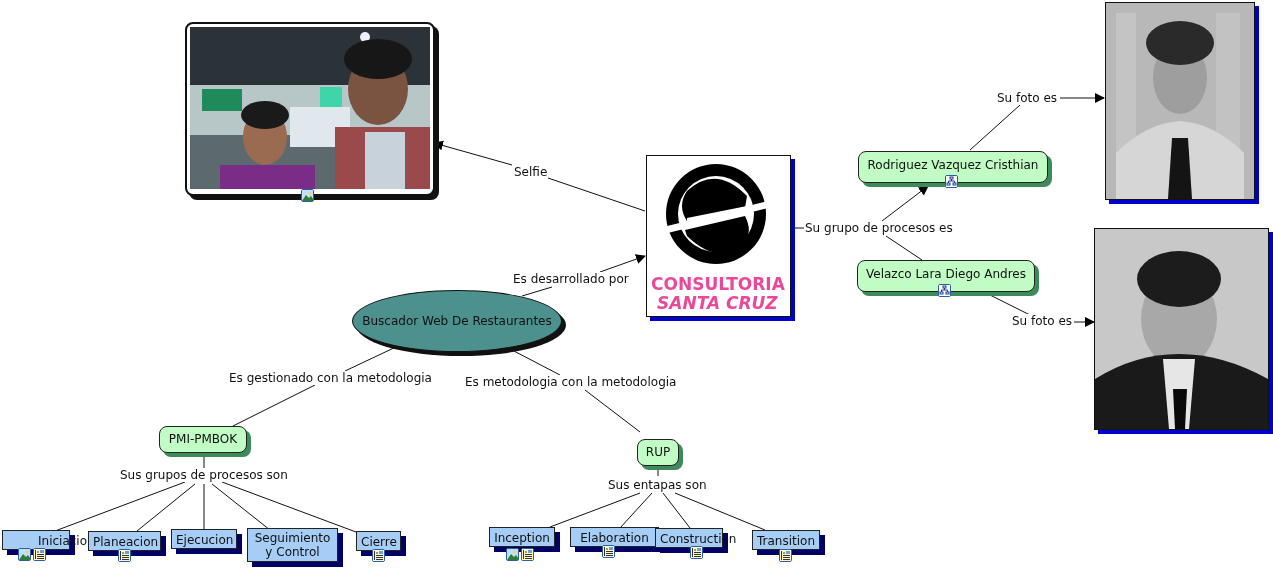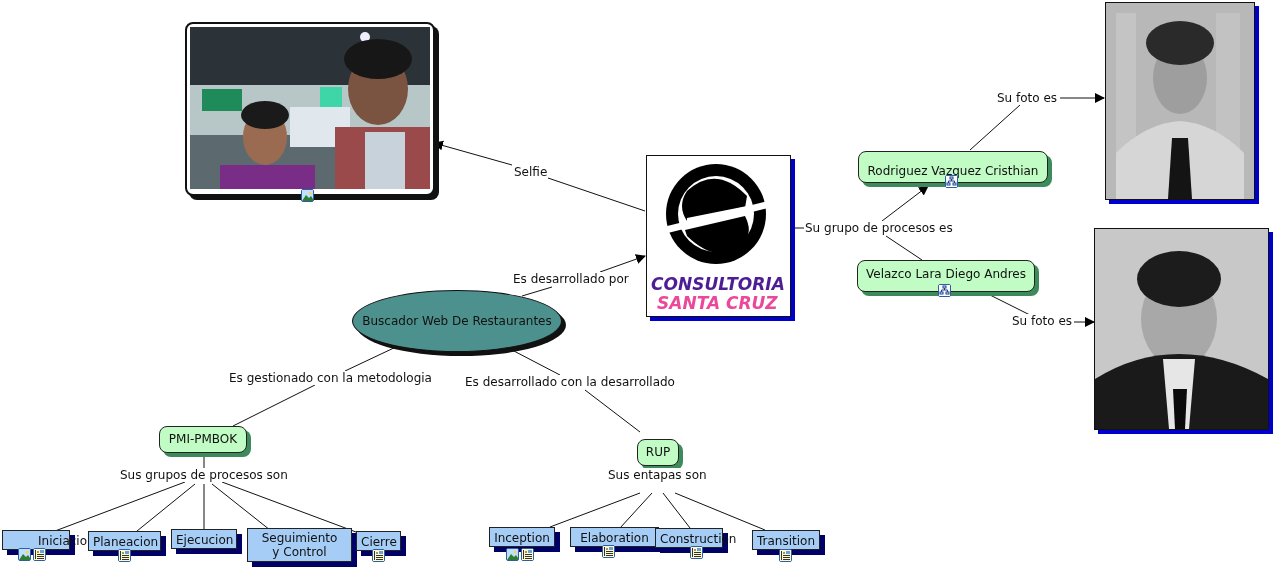--- a/index.html
+++ b/index.html
@@ -96,33 +96,33 @@
 
 <div class="imgbox" style="left:646px;top:155px;width:143px;height:160px;">
   <svg width="143" height="120" style="position:absolute;left:0;top:0;" xmlns="http://www.w3.org/2000/svg">
     <circle cx="69" cy="58" r="50" fill="#000"></circle>
     <circle cx="69" cy="58" r="38" fill="#fff"></circle>
     <path d="M40,35 Q69,8 100,40 L98,52 L40,65 Q30,50 40,35z" fill="#000"></path>
     <path d="M40,62 L100,50 L100,58 L40,72z" fill="#fff"></path>
     <path d="M38,74 L98,60 Q108,80 92,90 Q69,108 40,80z" fill="#000"></path>
     <rect x="0" y="58" width="143" height="7" fill="#fff" transform="rotate(-14 69 62)"></rect>
   </svg>
-  <div style="position:absolute;left:4px;top:118px;font-family:'DejaVu Sans',sans-serif;font-style:italic;font-weight:bold;font-size:17px;letter-spacing:0px;color:#4c1d95;">CONSULTORIA</div>
+  <div style="position:absolute;left:4px;top:118px;font-family:'DejaVu Sans',sans-serif;font-weight:bold;font-size:17px;letter-spacing:0px;color:#ec4899;">CONSULTORIA</div>
   <div style="position:absolute;left:10px;top:137px;font-family:'DejaVu Sans',sans-serif;font-style:italic;font-weight:bold;font-size:17px;color:#ec4899;">SANTA CRUZ</div>
 </div>
 
 <div class="lbl" style="left:512px;top:272px;">Es desarrollado por</div>
 
 <div class="oval" style="left:352px;top:290px;width:208px;height:60px;">
   <span>Buscador Web De Restaurantes</span>
 </div>
 
 <div class="lbl" style="left:804px;top:221px;">Su grupo de procesos es</div>
 
-<div class="concept-green" style="left:858px;top:151px;width:190px;height:32px;padding-top:12px;">
+<div class="concept-green" style="left:858px;top:151px;width:190px;height:32px;padding-top:6px;">
   <span>Rodriguez Vazquez Cristhian</span>
 </div>
 <div class="mini-icon" style="left:945px;top:175px;">
   <svg viewBox="0 0 11 11">
       <rect width="11" height="11" fill="#fff"></rect>
       <g stroke="#1d3f8f" stroke-width="1" fill="none">
         <rect x="4" y="1" width="3" height="2"></rect>
         <rect x="1" y="7" width="3" height="2"></rect>
         <rect x="7" y="7" width="3" height="2"></rect>
         <path d="M5.5,3 V5 M2.5,5 H8.5 M2.5,5 V7 M8.5,5 V7"></path>
@@ -165,31 +165,31 @@
     <rect width="173" height="200" fill="#c8c8c8"></rect>
     <ellipse cx="84" cy="90" rx="38" ry="48" fill="#a8a8a8"></ellipse>
     <ellipse cx="84" cy="50" rx="42" ry="28" fill="#1c1c1c"></ellipse>
     <path d="M0,200 L0,150 Q40,125 84,125 Q128,125 173,150 L173,200z" fill="#1a1a1a"></path>
     <path d="M68,130 L100,130 L94,200 L74,200z" fill="#e6e6e6"></path>
     <path d="M78,160 L92,160 L90,200 L80,200z" fill="#0a0a0a"></path>
   </svg>
 </div>
 
 <div class="lbl" style="left:228px;top:371px;">Es gestionado con la metodologia</div>
-<div class="lbl" style="left:464px;top:375px;">Es desarrollado con la desarrollado</div>
+<div class="lbl" style="left:464px;top:375px;">Es metodologia con la metodologia</div>
 
 <div class="concept-green" style="left:159px;top:426px;width:88px;height:27px;padding-top:5px;">
   <span>PMI-PMBOK</span>
 </div>
 <div class="concept-green" style="left:637px;top:431px;width:42px;height:27px;padding-top:5px;padding-left:0;padding-right:0;margin-top:8px;">
   <span>RUP</span>
 </div>
 
 <div class="lbl" style="left:119px;top:468px;">Sus grupos de procesos son</div>
-<div class="lbl" style="left:607px;top:468px;">Sus entapas son</div>
+<div class="lbl" style="left:607px;top:478px;">Sus entapas son</div>
 
 <div class="concept-blue" style="left:2px;top:530px;width:68px;height:20px;padding-left:35px;">
   <span>Iniciacion</span>
 </div>
 <div class="icons-row" style="left:18px;top:548px;">
   <div class="mini-icon" style="position:relative;">
     <svg viewBox="0 0 11 11">
         <rect width="11" height="11" fill="#bfe0ff"></rect>
         <path d="M0,11 L4,5 L7,8 L9,6 L11,9 L11,11z" fill="#2e7d32"></path>
         <circle cx="8" cy="3" r="1.5" fill="#ffd34d"></circle>
@@ -216,21 +216,21 @@
         <path d="M1.5,1 V10 M3,3 H5 M3,5.5 H10 M3,7.5 H10 M3,9.5 H10"></path>
       </g>
       <rect x="6" y="1" width="4" height="3" fill="#6aa0d8"></rect>
     </svg>
 </div>
 
 <div class="concept-blue" style="left:171px;top:529px;width:66px;height:20px;">
   <span>Ejecucion</span>
 </div>
 
-<div class="concept-blue" style="left:247px;top:528px;width:105px;height:34px;padding-top:2px;">
+<div class="concept-blue" style="left:247px;top:528px;width:91px;height:34px;padding-top:2px;">
   <div>Seguimiento</div>
   <div>y Control</div>
 </div>
 
 <div class="concept-blue" style="left:356px;top:531px;width:45px;height:20px;">
   <span>Cierre</span>
 </div>
 <div class="mini-icon" style="left:372px;top:549px;">
   <svg viewBox="0 0 11 11">
       <rect width="11" height="11" fill="#fff8c8"></rect>

